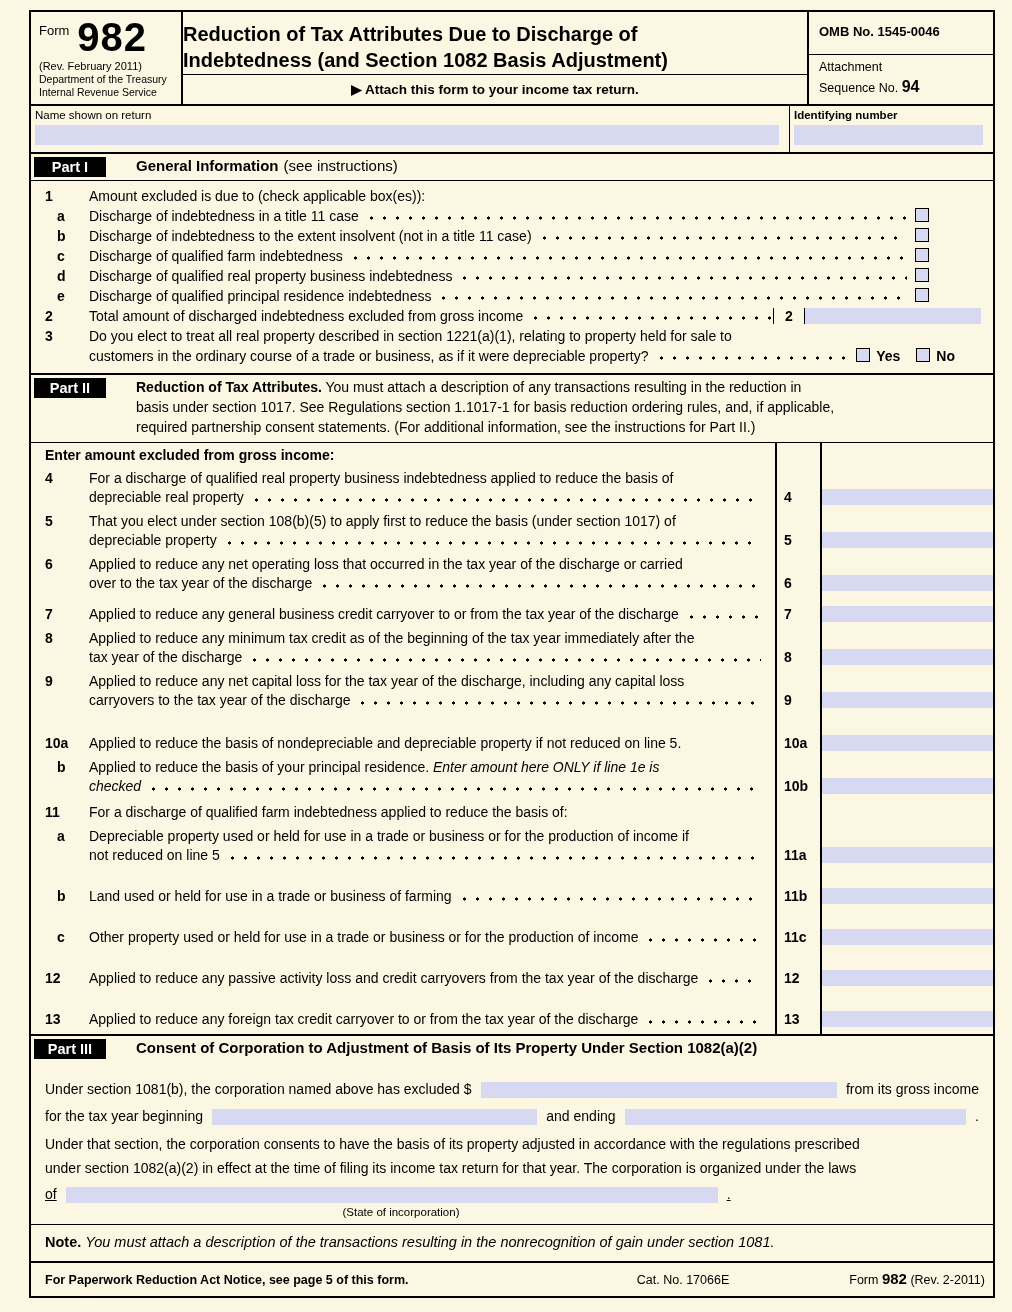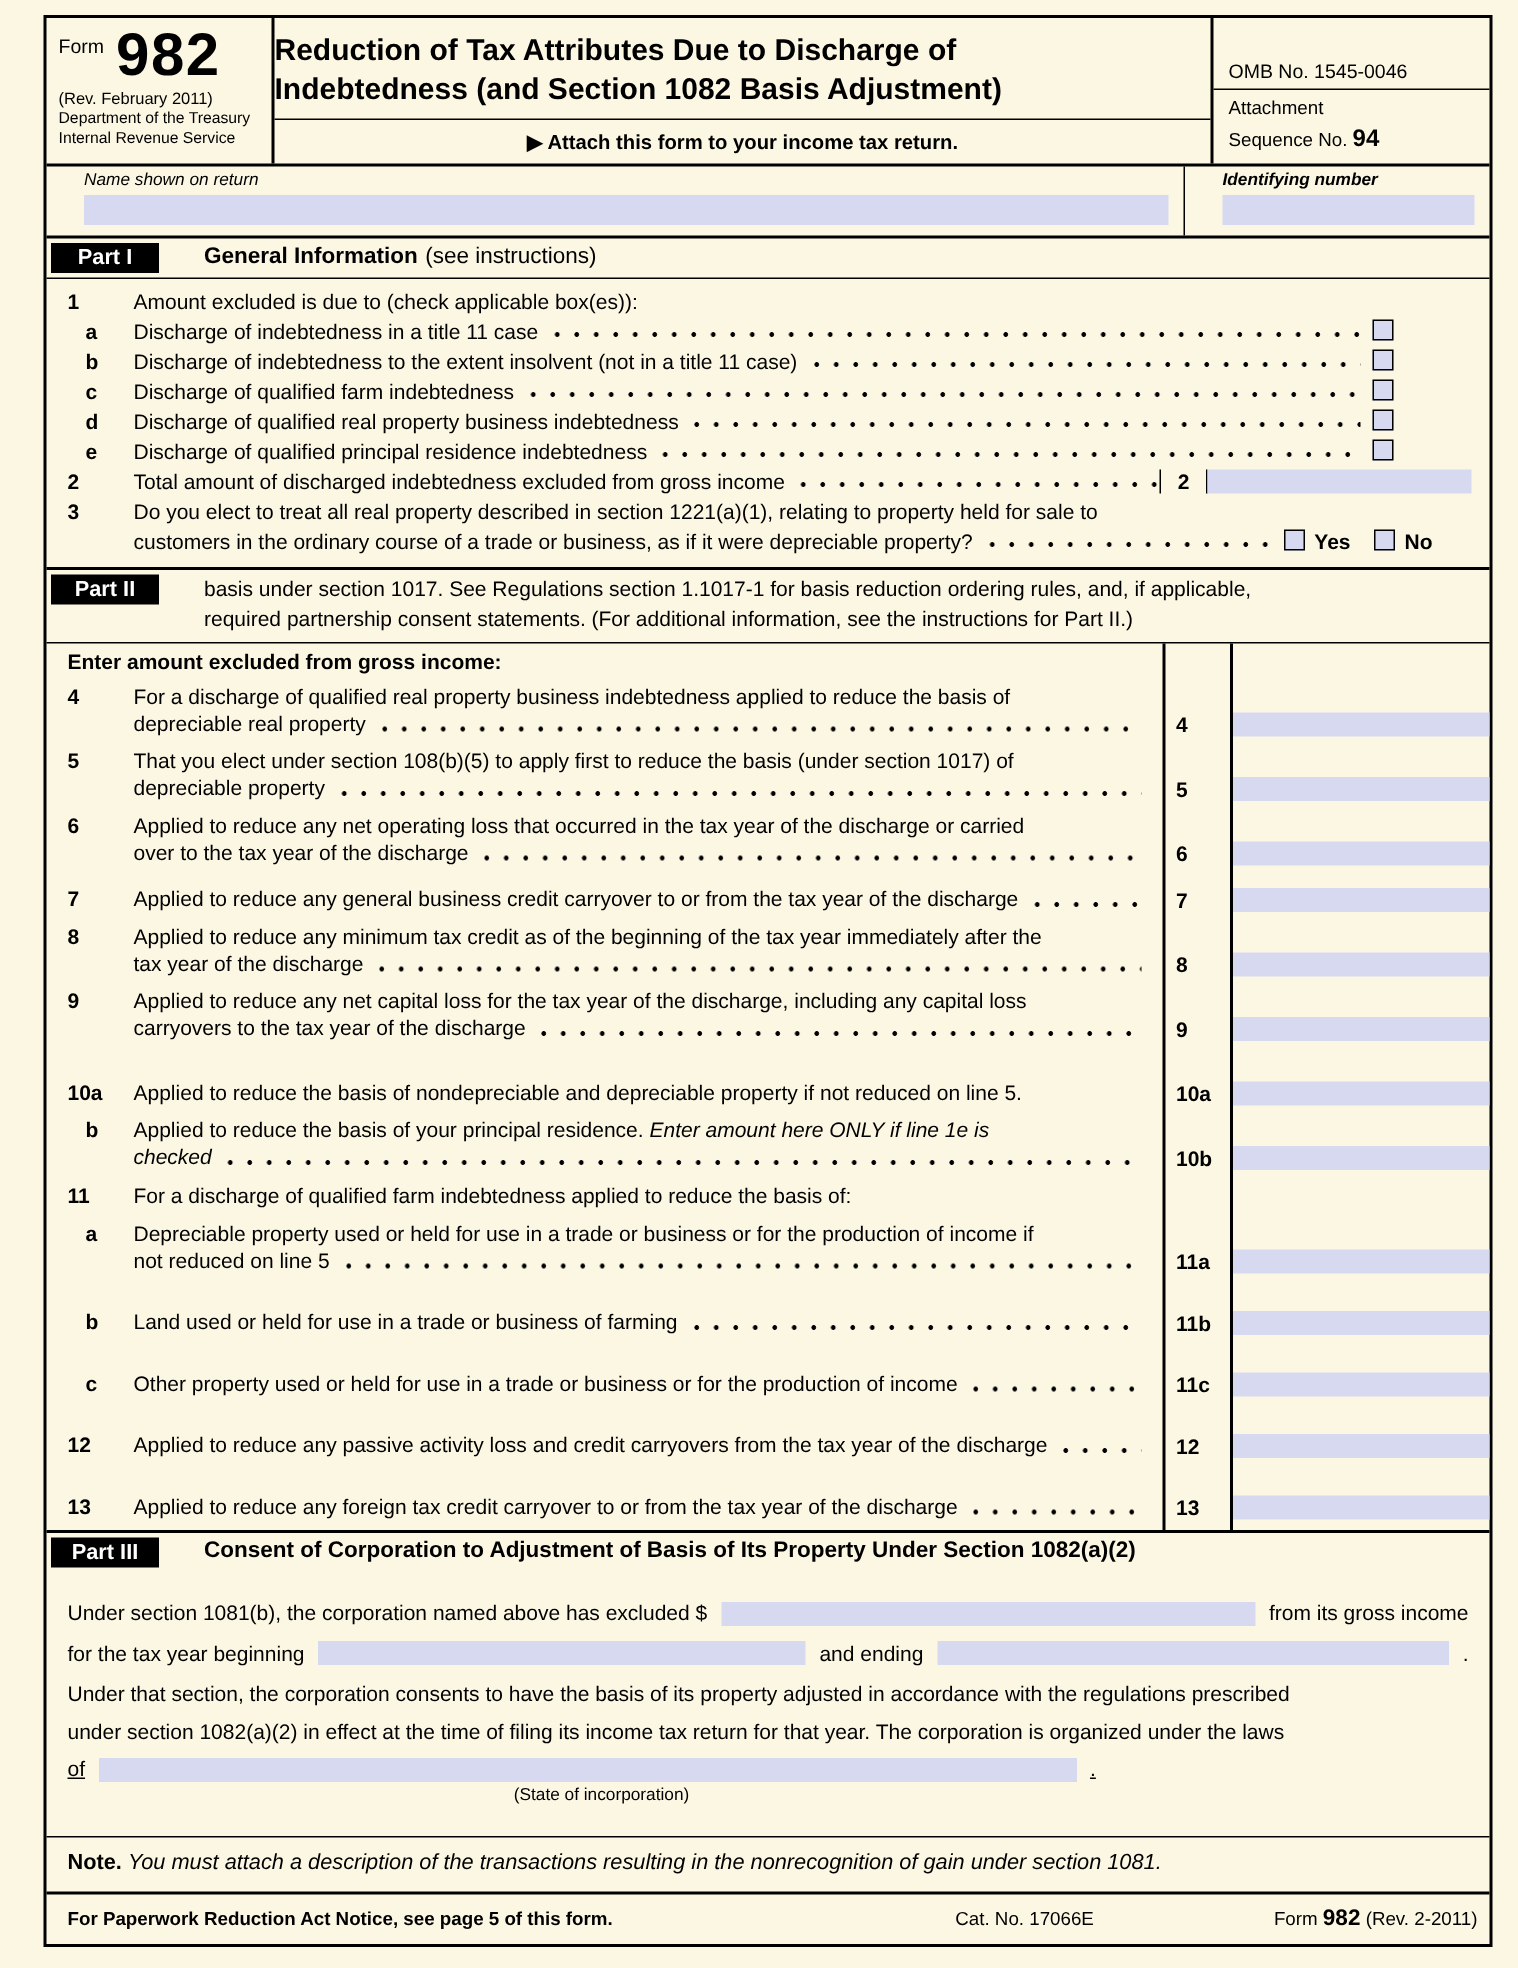--- a/index.html
+++ b/index.html
@@ -21,27 +21,27 @@
   .hd-left { width:152px; border-right:2px solid #000; padding:5px 4px 3px 8px; }
   .hd-formline { display:flex; align-items:flex-start; }
   .hd-form-word { font-size:13px; padding-top:6px; }
   .hd-form-num { font-size:40px; font-weight:bold; line-height:1; margin-left:8px; letter-spacing:1px; }
   .hd-rev { font-size:11px; margin-top:3px; }
   .hd-dept { font-size:10.5px; margin-top:1px; }
   .hd-mid { flex:1; border-right:2px solid #000; display:flex; flex-direction:column; }
   .hd-title { flex:1; font-weight:bold; font-size:20px; line-height:1.32; padding-top:9px; }
   .hd-attach { border-top:1.5px solid #000; text-align:center; font-weight:bold; font-size:13.5px; padding:6px 0 7px; }
   .hd-right { width:184px; display:flex; flex-direction:column; }
-  .hd-omb { flex:1; font-size:13px; padding:28px 8px 4px 10px; }
+  .hd-omb { flex:1; font-size:13px; padding:12px 8px 4px 10px;font-weight:bold; }
   .hd-seq { border-top:1.5px solid #000; font-size:12.5px; line-height:1.4; padding:4px 8px 5px 10px; }
   .hd-seq-no { font-weight:bold; font-size:16px; }
 
   
   .idrow { display:flex; }
-  .idcell { padding:3px 10px 7px 25px;font-style:italic; }
+  .idcell { padding:3px 10px 7px 4px; }
   .idcell.name { flex:1; }
   .idcell.num { width:204px; border-left:1.5px solid #000; }
   .id-label { font-size:11.5px; }
   .idcell.num .id-label { font-weight:bold; }
   .id-field { height:20px; background:#d7d9f1; margin-top:4px; }
 
   
   .partbar { display:flex; border-top:2.5px solid #000; padding:3px 4px 3px 3px; }
   .partbar.pb1, .partbar.pb2 { border-bottom:1.5px solid #000; }
   .partbar.pb2 { align-items:flex-start; padding-bottom:5px; }
@@ -217,20 +217,24 @@
       <span class="cbox yn"></span>
       <span class="ynlab">Yes</span>
       <span class="cbox yn"></span>
       <span class="ynlab lastlab">No</span>
     </div>
   </div>
 
   <div class="partbar pb2">
     <div class="partbox">Part II</div>
     <div class="p2head">
+      <div>
+        <span class="b">Reduction of Tax Attributes.</span>
+        <span>You must attach a description of any transactions resulting in the reduction in</span>
+      </div>
       <div>basis under section 1017. See Regulations section 1.1017-1 for basis reduction ordering rules, and, if applicable,</div>
       <div>required partnership consent statements. (For additional information, see the instructions for Part II.)</div>
     </div>
   </div>
 
   <div class="p2rows">
     <div class="p2sub">Enter amount excluded from gross income:</div>
 
     <div class="p2row mh42">
       <div class="rtxt">

